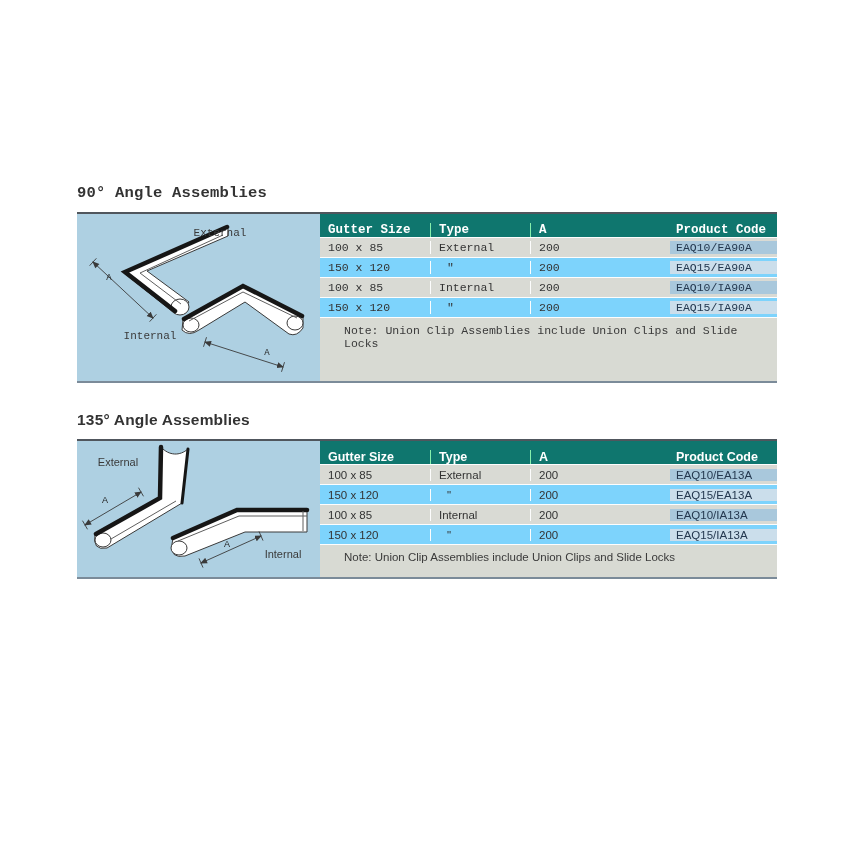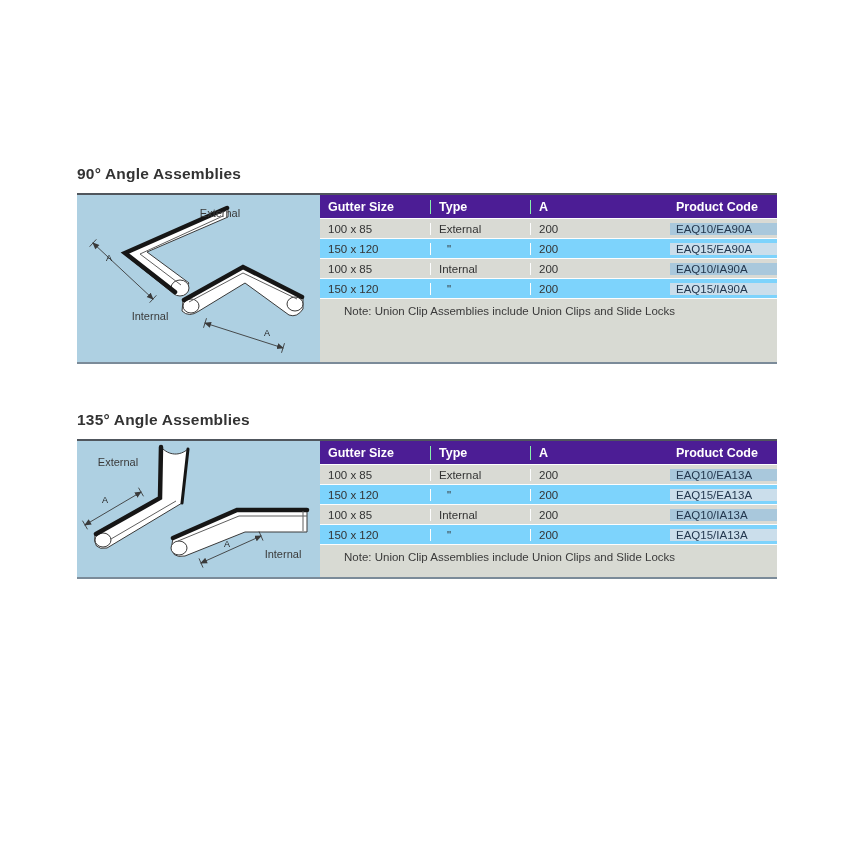--- a/index.html
+++ b/index.html
@@ -1,29 +1,29 @@
 <!DOCTYPE html>
 <html><head>
 <meta charset="utf-8">
 <style>
   * { margin:0; padding:0; box-sizing:border-box; }
   html,body { width:850px; height:850px; background:#fff; font-family:"Liberation Sans",sans-serif; }
   body { position:relative; overflow:hidden; }
   .section { position:absolute; left:77px; width:700px; }
-  #section-90 { top:165px; }
+  #section-90 { top:184px;font-family:Liberation Mono, monospace; }
   #section-135 { top:411px; }
   .sec-title { font-size:15.5px; font-weight:bold; color:#333; letter-spacing:0.2px; height:19px; margin-bottom:9px; }
   .block { width:700px; border-top:2px solid #50565d; border-bottom:2px solid #7b8b99; display:flex; }
   #section-90 .block { height:171px; }
   #section-135 .block { height:140px; }
   .diagram-panel { width:243px; flex:none; background:#aed0e2; position:relative; }
   .diagram-panel svg { position:absolute; left:0; top:0; width:100%; height:100%; display:block; }
   .table-panel { flex:1; background:#d8dad3; display:flex; flex-direction:column; }
-  .thead { display:flex; height:24px; background:#4c1d95; color:#ffffff;
-           font-weight:bold; font-size:12.5px; align-items:center; border-bottom:1px solid #fdfdfd; }
+  .thead { display:flex; height:24px; background:#0f766e; color:#ffffff;
+           font-weight:bold; font-size:12.5px; align-items:flex-end; border-bottom:1px solid #fdfdfd; }
   .trow { display:flex; height:20px; font-size:11.5px; color:#333;
           align-items:center; border-bottom:1px solid #fdfdfd; }
   .trow.odd  { background:#d9dad4; }
   .trow.even { background:#7dd3fc; }
   .c1 { width:110px; padding-left:8px; }
   .c2 { width:100px; padding-left:8px; }
   .c3 { width:140px; padding-left:8px; }
   .c4 { flex:1; padding-left:6px; }
   .thead .c2, .thead .c3 { border-left:1px solid #86efac; }
   .trow .c2, .trow .c3 { border-left:1px solid #fdfdfd; }

